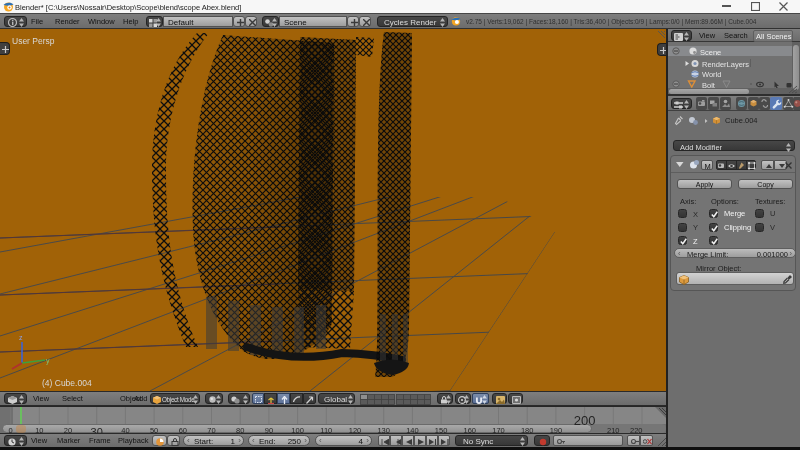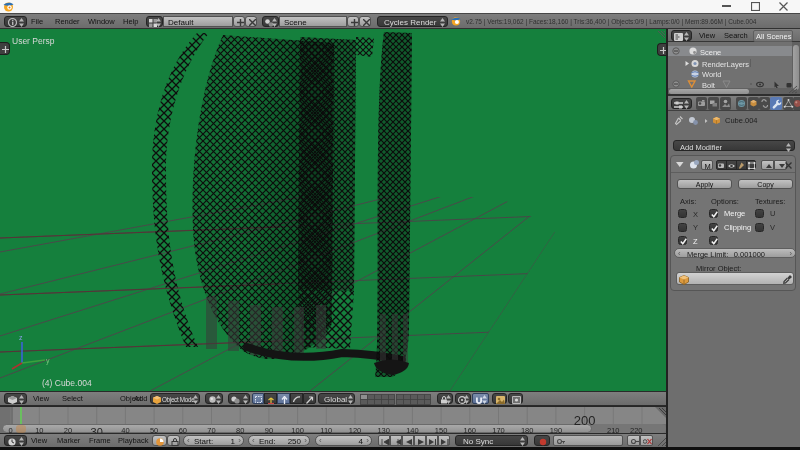--- a/index.html
+++ b/index.html
@@ -20,20 +20,21 @@
 <body>
 <div id="app">
 
 <div class="abs" style="left:0;top:0;width:800px;height:13px;background:#f7f7f7;"></div>
 <svg class="abs" style="left:3px;top:1px;" width="11" height="11" viewBox="0 0 11 11">
  <circle cx="5.5" cy="6" r="4.5" fill="#f5a623"></circle>
  <path d="M0.5 4 C3 1.5 8 1 10.5 3.5 L6 5 Z" fill="#2a6fb5"></path>
  <circle cx="6.5" cy="6.5" r="2.2" fill="#fff"></circle>
  <circle cx="6.5" cy="6.5" r="1" fill="#f0870f"></circle>
 </svg>
+<div class="abs txt" style="left:15px;top:3px;font-size:7.5px;color:#1a1a1a;">Blender* [C:\Users\Nossair\Desktop\Scope\blend\scope Abex.blend]</div>
 <div class="abs" style="left:722px;top:5px;width:9px;height:1.5px;background:#555;"></div>
 <svg class="abs" style="left:751px;top:2px" width="9" height="9">
       <rect x="0.5" y="0.5" width="8" height="8" fill="none" stroke="#555" stroke-width="1.2"></rect>
     </svg>
 <svg class="abs" style="left:779px;top:2px" width="9" height="9">
       <path d="M0.5 0.5L8.5 8.5M8.5 0.5L0.5 8.5" stroke="#555" stroke-width="1.2"></path>
     </svg>
 
 <div class="abs hdr" style="left:0;top:13px;width:800px;height:16px;border-top:1px solid #474747;border-bottom:1px solid #313131;"></div>
 <div class="abs dbtn" style="left:4px;top:16px;width:23px;height:11px;">
@@ -101,21 +102,21 @@
         <path d="M2.5 9L5 5.5H0Z" fill="#b5b5b5"></path>
       </svg>
 </div>
 <svg class="abs" style="left:451px;top:16px;" width="10" height="10" viewBox="0 0 11 11">
  <circle cx="5.5" cy="6" r="4.5" fill="#f5a623"></circle>
  <path d="M0.5 4 C3 1.5 8 1 10.5 3.5 L6 5 Z" fill="#2a6fb5"></path>
  <circle cx="6.5" cy="6.5" r="2.2" fill="#fff"></circle>
 </svg>
 <div class="abs txt" style="left:466px;top:18px;font-size:6.5px;color:#303030;">v2.75 | Verts:19,062 | Faces:18,160 | Tris:36,400 | Objects:0/9 | Lamps:0/0 | Mem:89.66M | Cube.004</div>
 
-<div class="abs" style="left:0;top:29px;width:667px;height:362px;background:#15803d;overflow:hidden;">
+<div class="abs" style="left:0;top:29px;width:667px;height:362px;background:#a16207;overflow:hidden;">
 <svg width="667" height="362" viewBox="0 0 667 362">
 <defs>
 <pattern id="ch8" width="8" height="8" patternUnits="userSpaceOnUse">
  <path d="M-1 -1L9 9M9 -1L-1 9" stroke="#0d0d0d" stroke-width="1.3" fill="none"></path>
 </pattern>
 <pattern id="ch6" width="6" height="6" patternUnits="userSpaceOnUse">
  <path d="M-1 -1L7 7M7 -1L-1 7" stroke="#0d0d0d" stroke-width="1.15" fill="none"></path>
 </pattern>
 <pattern id="ch7" width="7" height="7" patternUnits="userSpaceOnUse">
  <path d="M-1 -1L8 8M8 -1L-1 8" stroke="#0d0d0d" stroke-width="1.2" fill="none"></path>
@@ -671,21 +672,21 @@
       </svg>
     </div>
     <div class="lbl" style="left:693px;top:237px;color:#f2f2f2;">Z</div>
 <div class="cb" style="left:709px;top:236px;">
       <svg width="9" height="9">
         <path d="M1.8 4.5L3.8 6.8L7.3 1.8" stroke="#f0f0f0" stroke-width="1.5" fill="none"></path>
       </svg>
     </div>
     <div class="lbl" style="left:724px;top:250px;color:#f2f2f2;">Vertex</div>
 <div class="abs pill txt" style="left:674px;top:248px;width:122px;height:10px;background:linear-gradient(#bcbcbc,#9d9d9d);border:1px solid #5e5e5e;font-size:7.5px;color:#1a1a1a;padding:1px 0 0 12px;">Merge Limit:
- <span class="abs" style="right:30px;">0.001000</span>
+ <span class="abs" style="right:7px;">0.001000</span>
  <span class="abs" style="left:3px;top:0;color:#555;">‹</span><span class="abs" style="right:3px;top:0;color:#555;">›</span>
 </div>
 <div class="lbl" style="left:680px;top:264px;color:#1c1c1c;padding-left:16px;">Mirror Object:</div>
 <div class="abs" style="left:676px;top:272px;width:118px;height:13px;background:linear-gradient(#d2d2d2,#b2b2b2);border:1px solid #5e5e5e;border-radius:3px;"></div>
 <svg class="abs" style="left:679px;top:275px" width="10" height="10" viewBox="0 0 10 10">
       <path d="M5 0.5L9.5 2.5V7L5 9.5L0.5 7V2.5Z" fill="#dd9a3e" stroke="#8a5f20" stroke-width="0.8"></path>
       <path d="M5 0.5L9.5 2.5L5 4.5L0.5 2.5Z" fill="#f2c27a"></path>
       <path d="M5 4.5V9.5" stroke="#8a5f20" stroke-width="0.8"></path>
     </svg>
 <svg class="abs" style="left:783px;top:275px" width="9" height="9">

